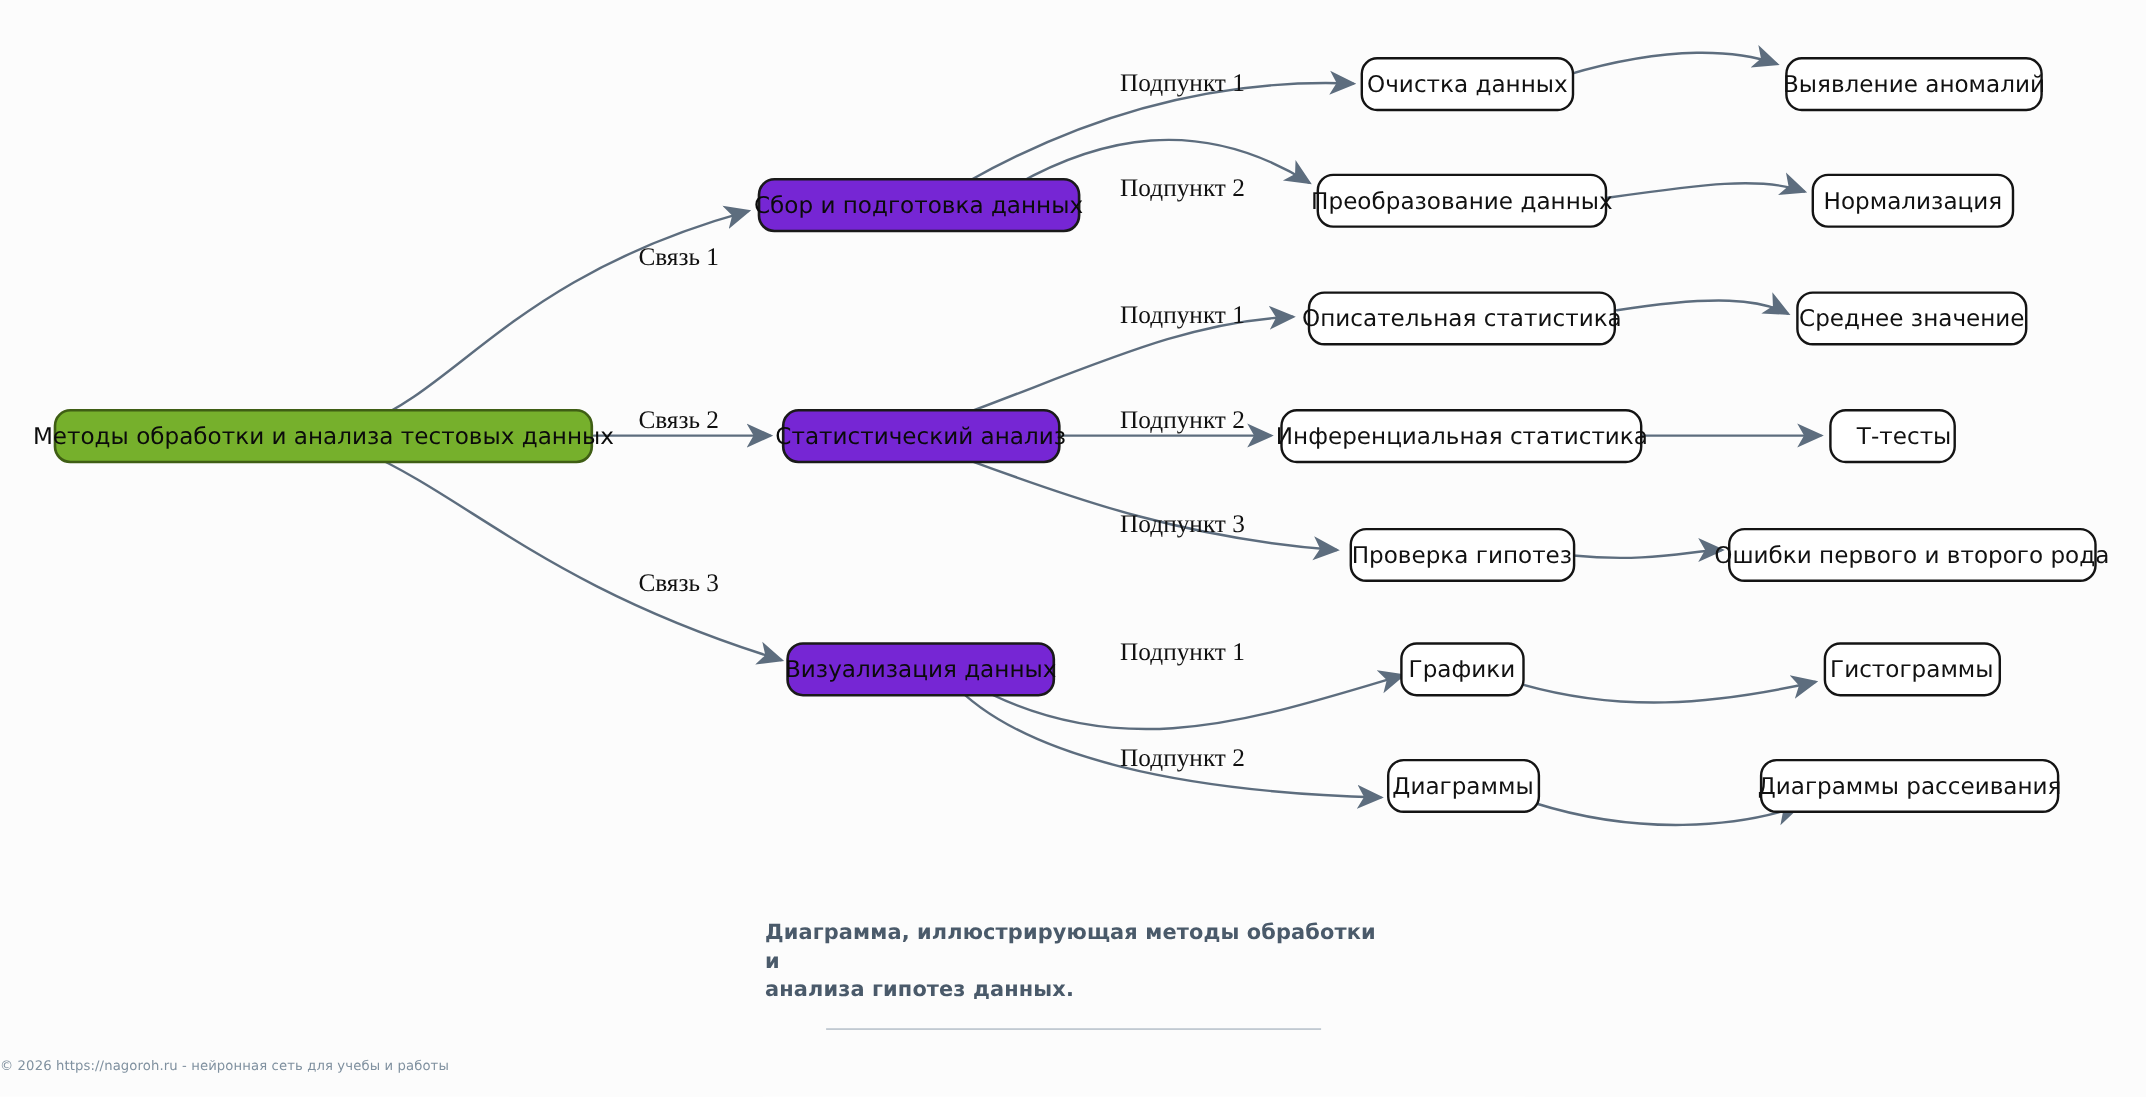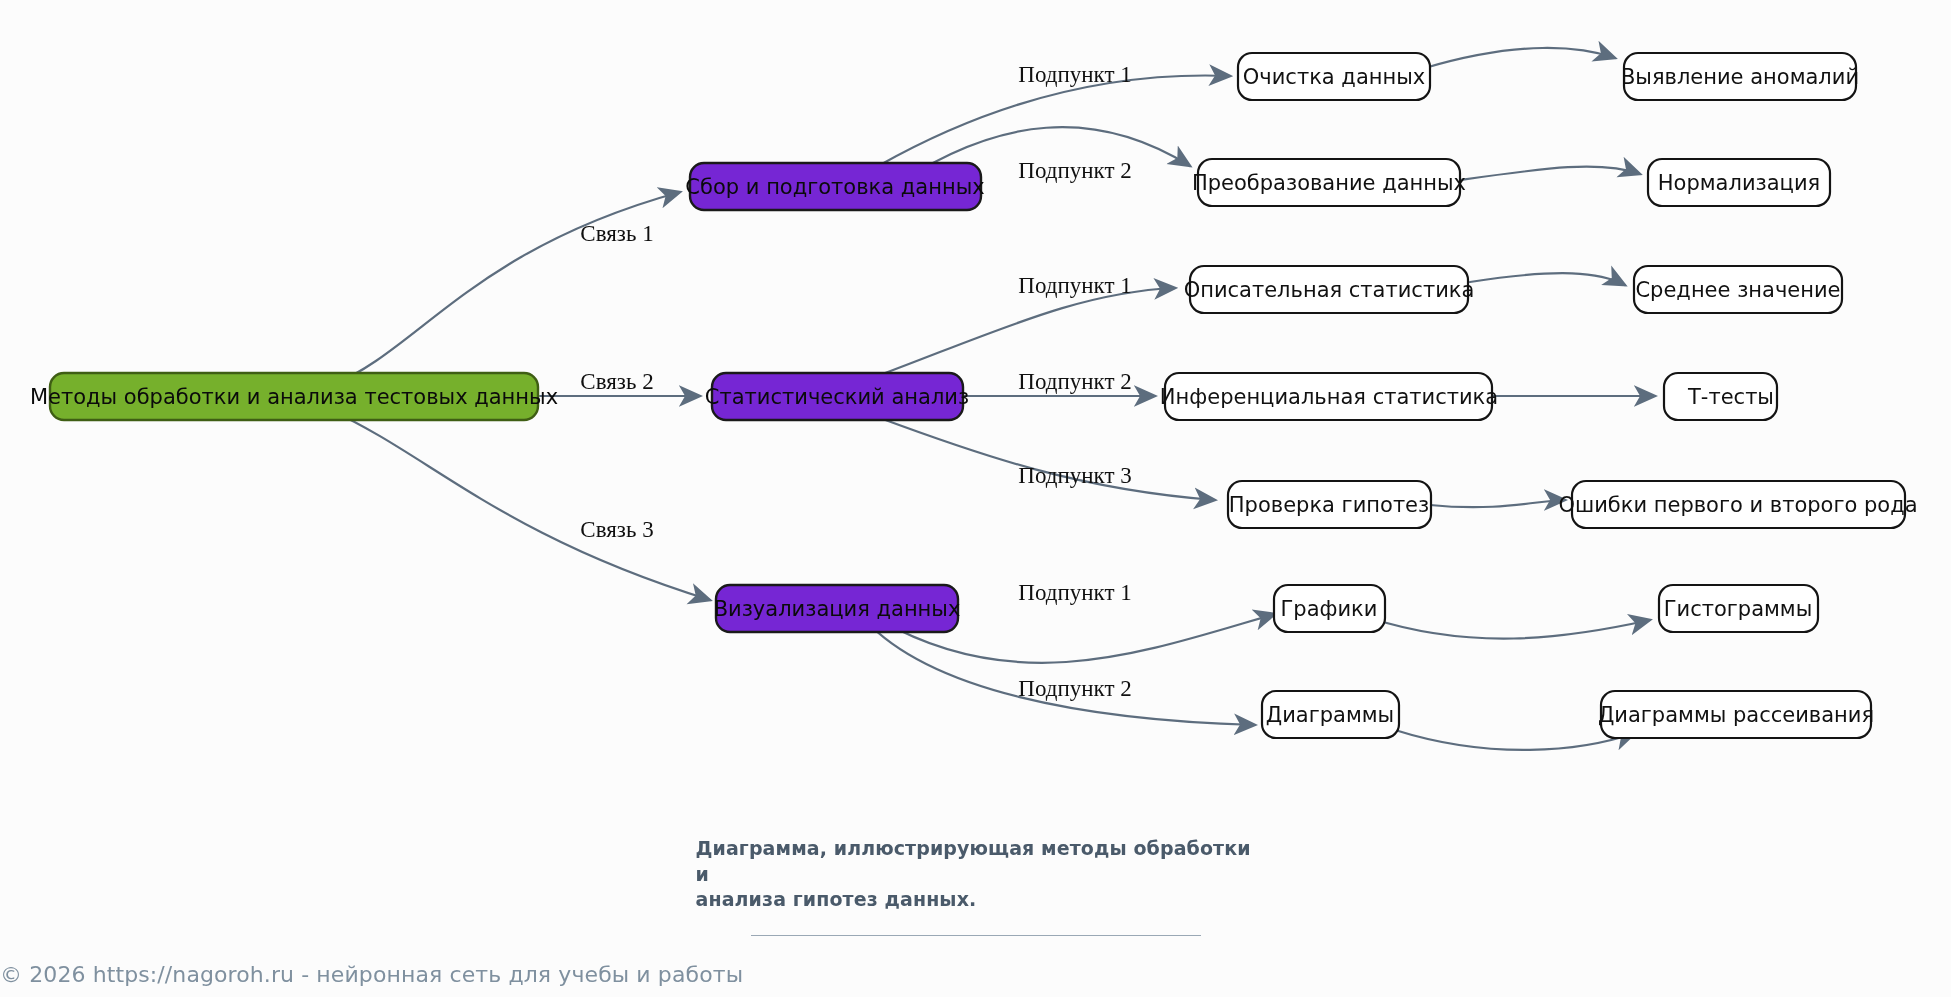--- a/index.html
+++ b/index.html
@@ -85,21 +85,21 @@
     letter-spacing: 0.1px;
   }
   .caption-rule {
     width: 450px;
     height: 0;
     border-top: 1.5px solid #9aa8b5;
     margin: 22px auto 0 auto;
   }
   .caption-footer {
     font-family: "DejaVu Sans", sans-serif;
-    font-size: 22px;
+    font-size: 12px;
     color: #7f909f;
     margin-top: 26px;
     letter-spacing: 0.1px;
   }
 </style>
 </head>
 <body>
 
 <div id="canvas">
 

